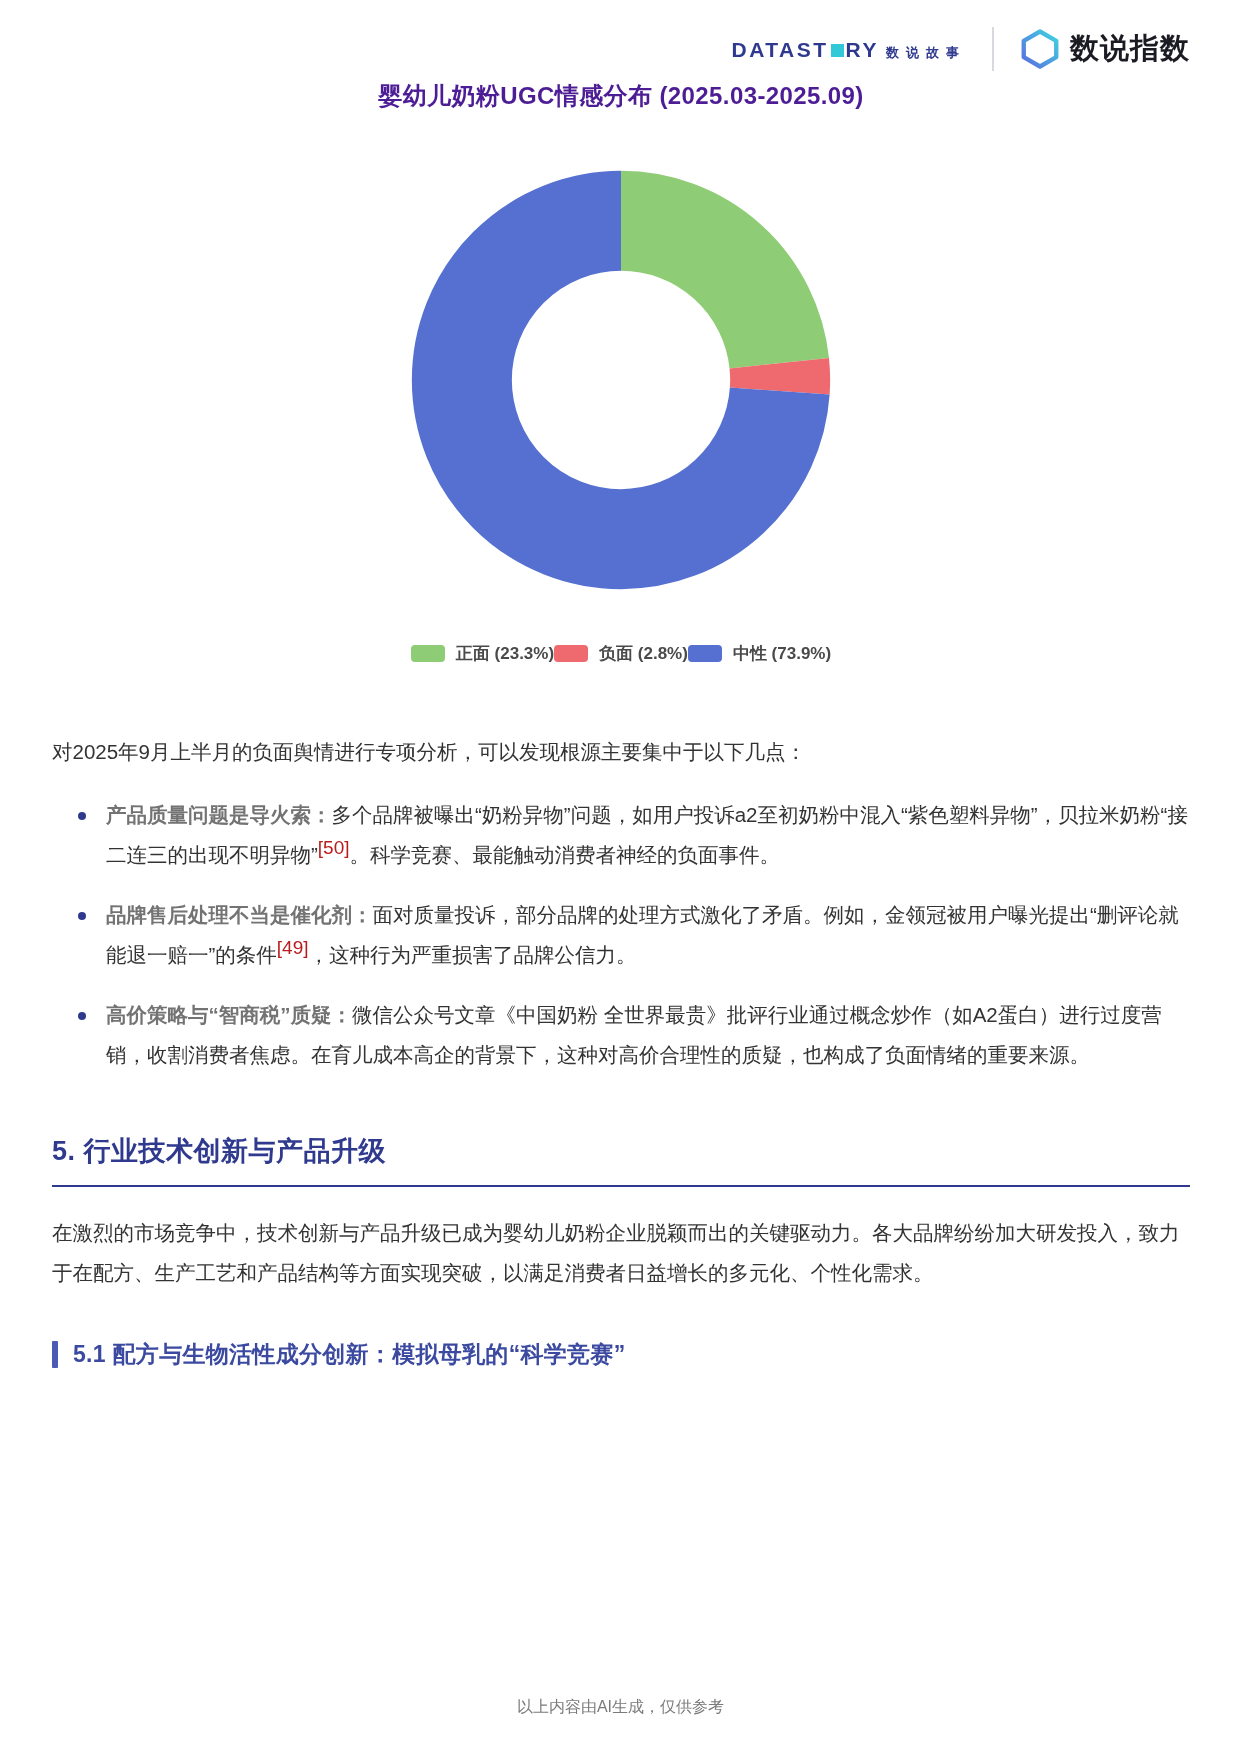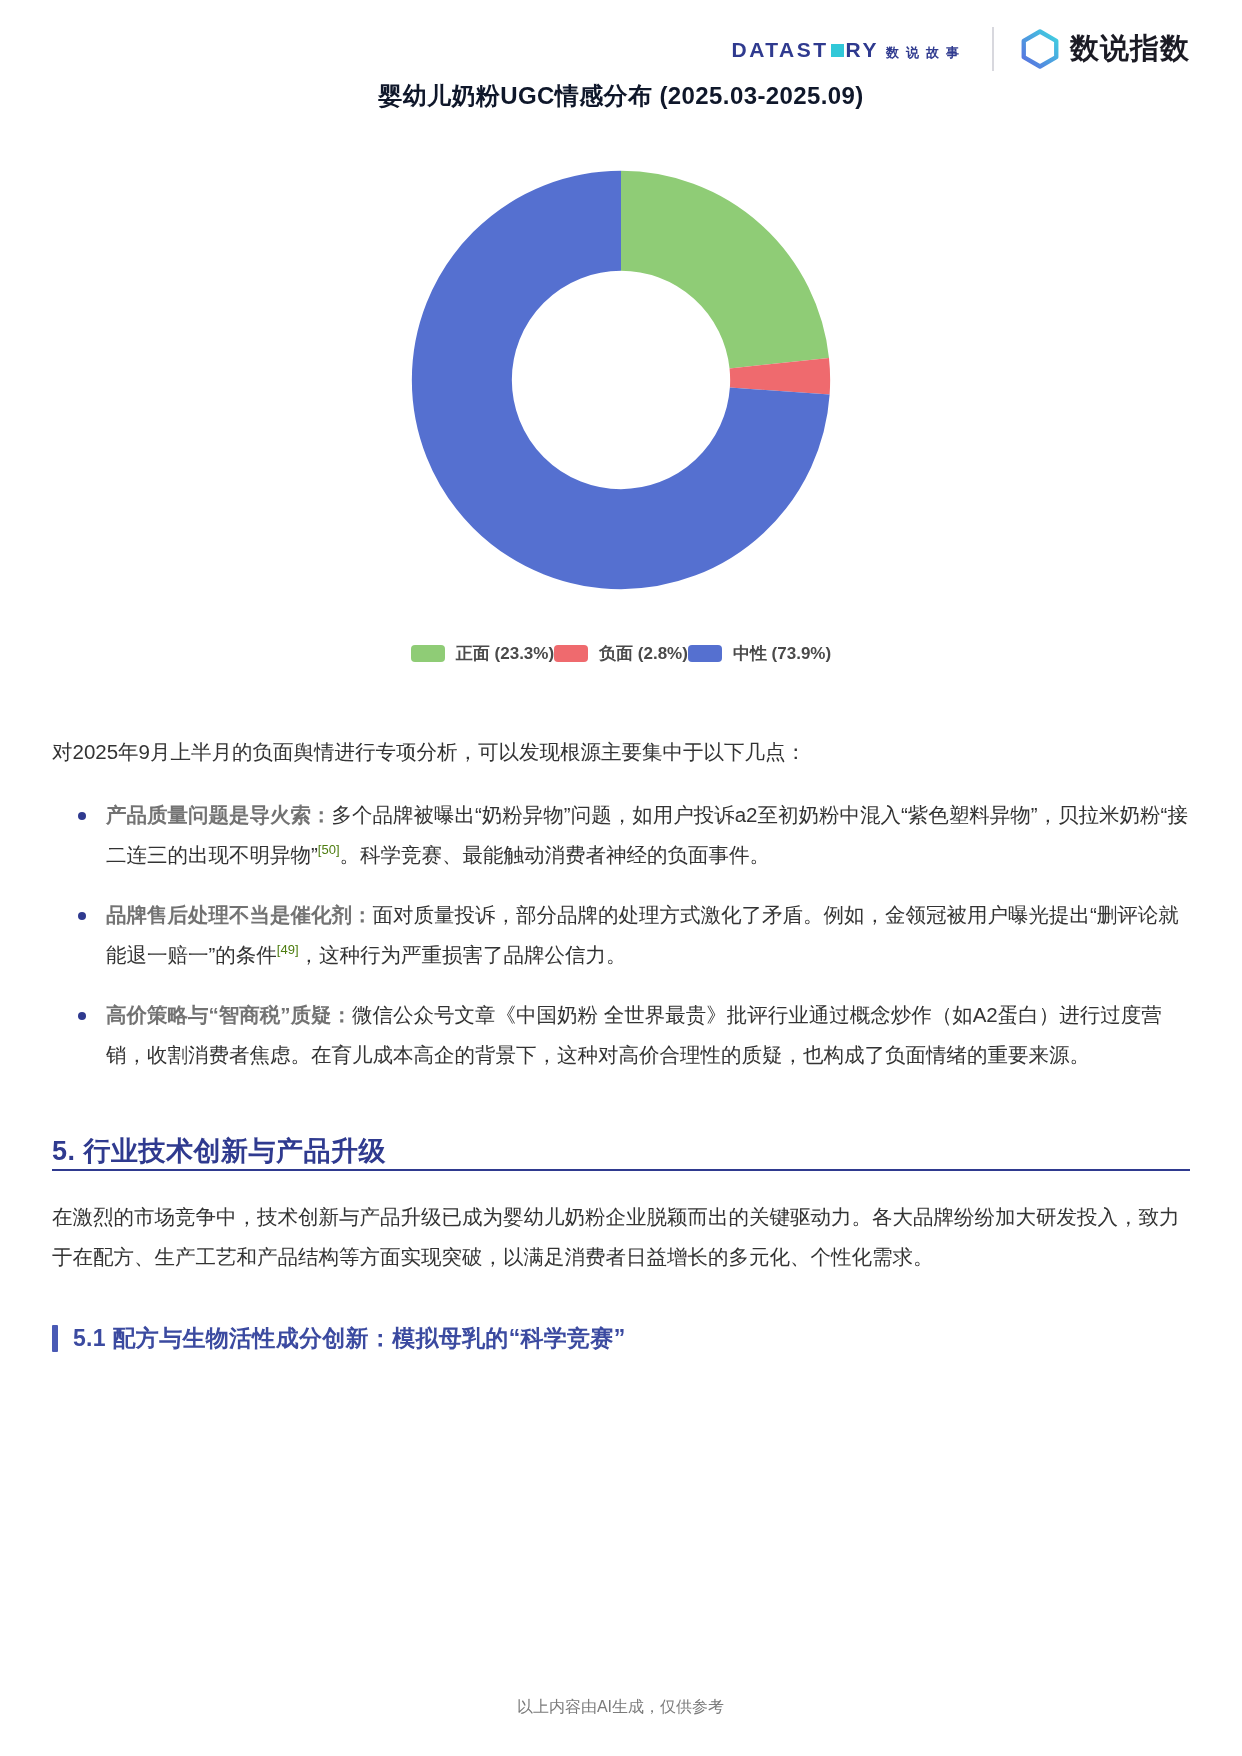--- a/index.html
+++ b/index.html
@@ -85,21 +85,21 @@
   }
 
   
   .chart-block {
     margin-top: 18px;
     text-align: center;
   }
   .chart-title {
     font-size: 24px;
     font-weight: 700;
-    color: #0f172a;
+    color: #4c1d95;
     letter-spacing: 0.4px;
   }
   .donut-wrap {
     position: relative;
     width: 420px;
     height: 420px;
     margin: 58px auto 0 auto;
   }
   .donut {
     width: 420px;
@@ -154,32 +154,33 @@
     width: 8px;
     height: 8px;
     border-radius: 50%;
     background: #2f3a8f;
   }
   .kw {
     color: #737373;
     font-weight: 700;
   }
   sup.ref {
-    color: #4d7c0f;
-    font-size: 13px;
+    color: #b91c1c;
+    font-size: 19px;
     vertical-align: super;
     line-height: 0;
   }
 
   
   h2.section {
     font-size: 27px;
     font-weight: 700;
     color: #2f3a8f;
     margin: 58px 0 0 0;
+    padding-bottom: 16px;
     letter-spacing: 0.5px;
   }
   .rule {
     height: 2px;
     background: #2f3a8f;
     width: 100%;
   }
   .section-para {
     margin-top: 26px;
     font-size: 20.5px;

